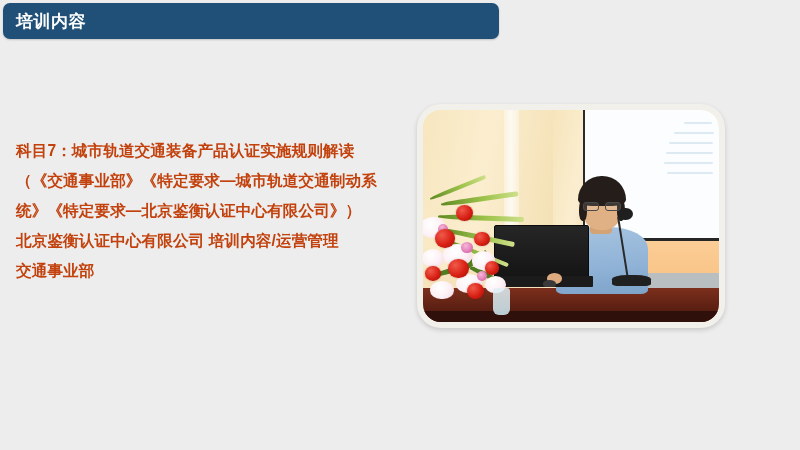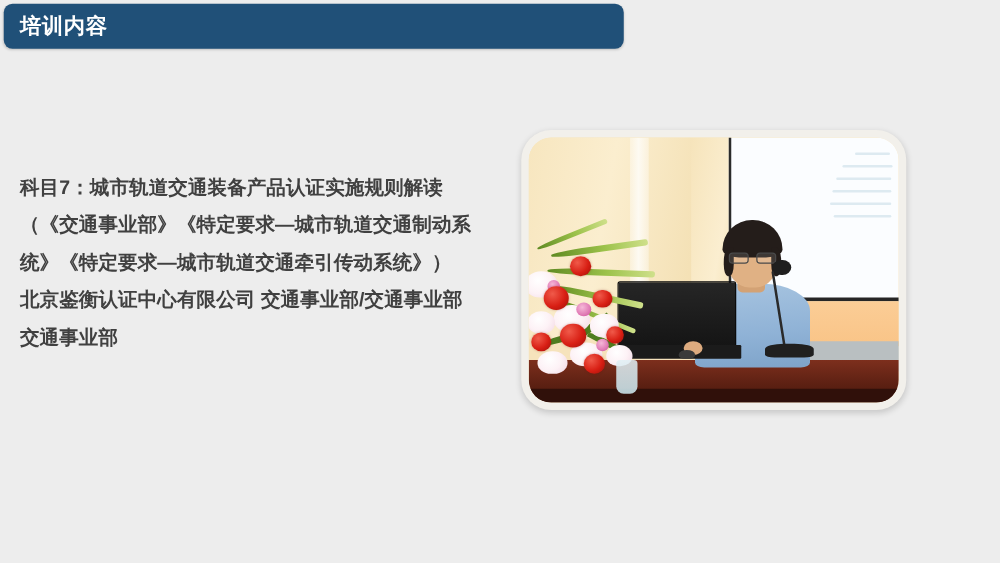--- a/index.html
+++ b/index.html
@@ -47,21 +47,21 @@
   }
 
   
   .text-block {
     position: absolute;
     left: 16px;
     top: 136px;
     width: 392px;
   }
   .text-line {
-    color: #404040;
+    color: #c2410c;
     font-size: 15.6px;
     font-weight: bold;
     line-height: 30px;
     white-space: nowrap;
     letter-spacing: 0.1px;
   }
   .text-line.indent {
     text-indent: 0;
   }
 
@@ -431,22 +431,22 @@
 
 <div id="slide">
 
   <div class="header-bar">
     <div class="header-title">培训内容</div>
   </div>
 
   <div class="text-block">
     <div class="text-line">科目7：城市轨道交通装备产品认证实施规则解读</div>
     <div class="text-line indent">（《交通事业部》《特定要求—城市轨道交通制动系</div>
-    <div class="text-line">统》《特定要求—城市轨道交通牵引传动系统》）</div>
-    <div class="text-line">北京鉴衡认证中心有限公司  交通事业部/交通事业部</div>
+    <div class="text-line">统》《特定要求—北京鉴衡认证中心有限公司》）</div>
+    <div class="text-line">北京鉴衡认证中心有限公司  培训内容/运营管理</div>
     <div class="text-line">交通事业部</div>
   </div>
 
   <div class="photo-frame">
     <div class="photo">
 
       <div class="curtain-left"></div>
       <div class="curtain-stripe"></div>
       <div class="curtain-right"></div>
 

